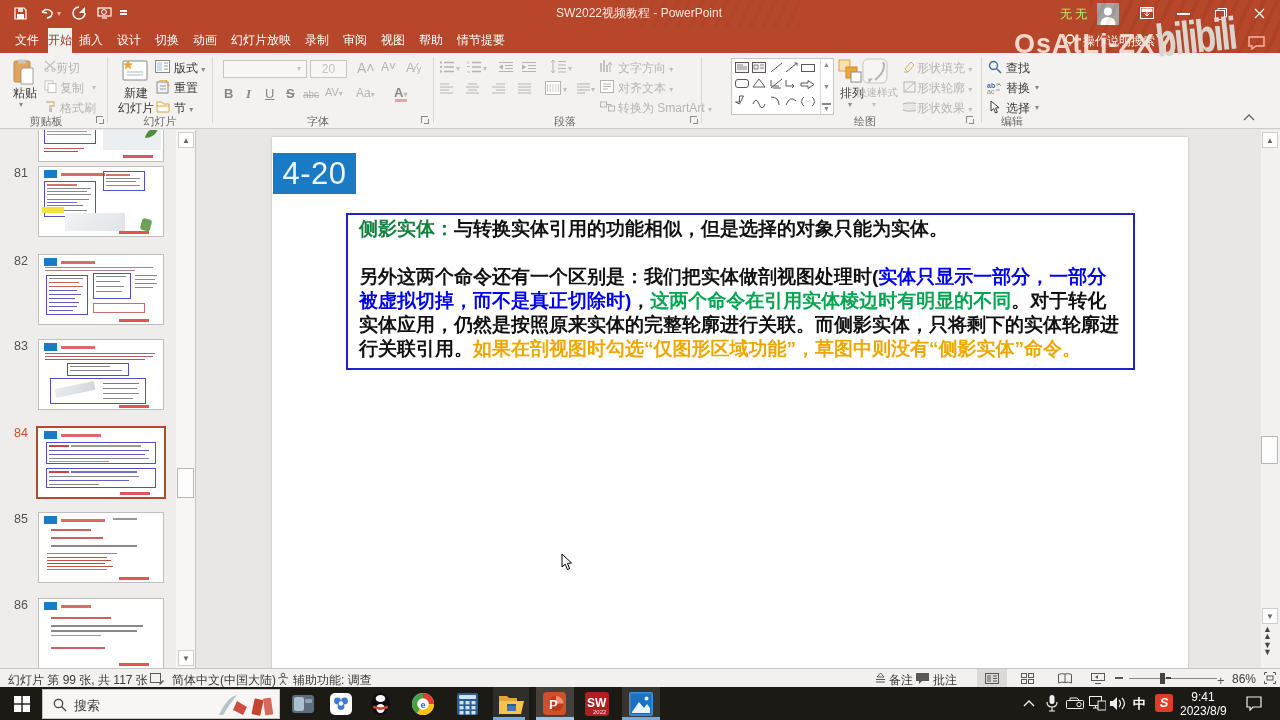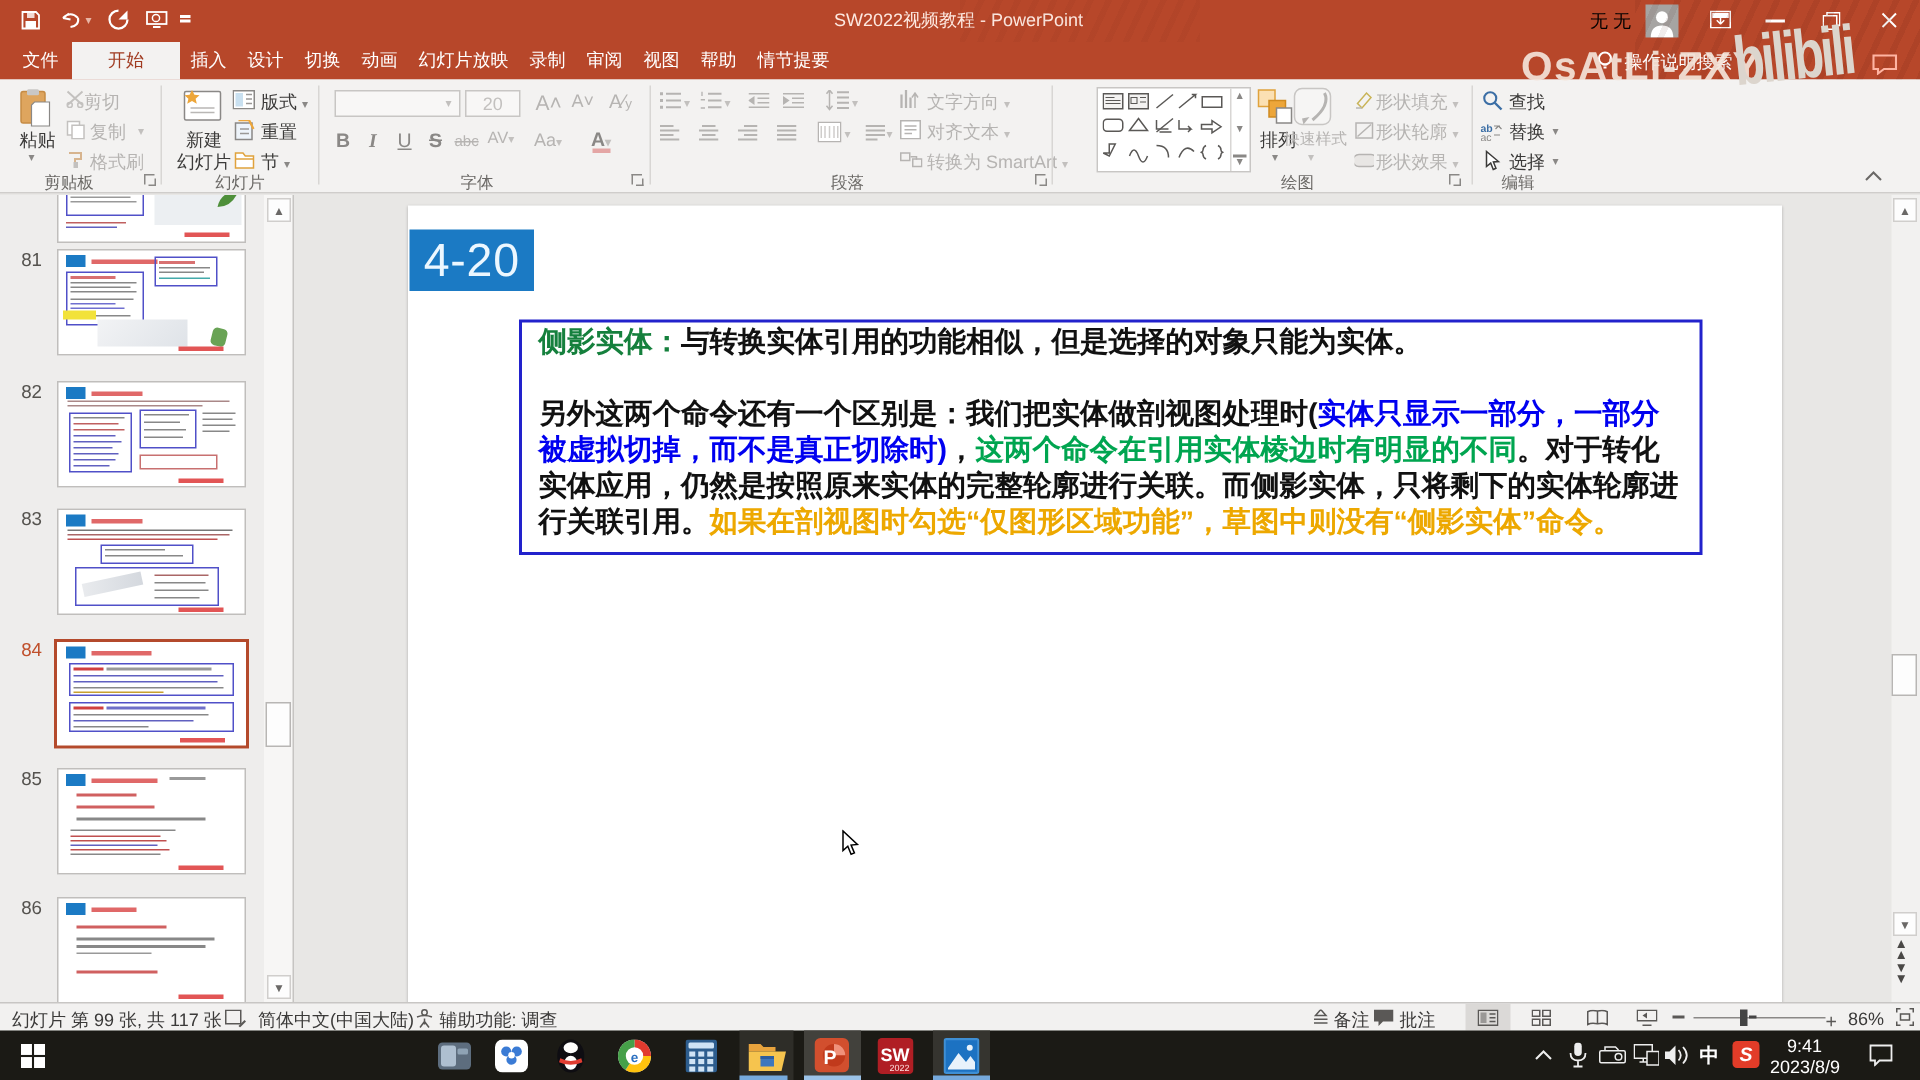--- a/index.html
+++ b/index.html
@@ -62,21 +62,21 @@
       <path d="M7 1 A 6 6 0 1 0 13 7" fill="none" stroke="#fff" stroke-width="1.5"></path>
       <path d="M13 1 v6 h-6z" fill="#fff"></path>
     </svg>
   <svg class="abs" style="left:97px;top:6px" width="15" height="14" viewBox="0 0 15 14">
       <rect x="1" y="2" width="13" height="8" fill="none" stroke="#fff" stroke-width="1.2"></rect>
       <path d="M5 12 h5" stroke="#fff" stroke-width="1.2"></path>
       <circle cx="7" cy="6" r="2.4" fill="none" stroke="#fff" stroke-width="1"></circle>
     </svg>
   <div class="abs" style="left:120px;top:10px;width:7px;height:1.5px;background:#fff;box-shadow:0 3px 0 #fff"></div>
   <div id="title-text">SW2022视频教程  -  PowerPoint</div>
-  <span class="abs" style="left:1060px;top:6px;color:#000000;font-size:12px">无 无</span>
+  <span class="abs" style="left:1060px;top:6px;color:#bef264;font-size:12px">无 无</span>
   <div class="abs" style="left:1097px;top:3px;width:22px;height:22px;background:#a6a4a2"></div>
   <svg class="abs" style="left:1097px;top:3px" width="22" height="22" viewBox="0 0 22 22">
       <circle cx="11" cy="8.5" r="4" fill="#fff"></circle>
       <path d="M3.5 22 Q3.5 14 11 14 Q18.5 14 18.5 22z" fill="#fff"></path>
     </svg>
   <svg class="abs" style="left:1140px;top:7px" width="14" height="12" viewBox="0 0 14 12">
       <rect x="0.5" y="0.5" width="13" height="11" fill="none" stroke="#fff"></rect>
       <rect x="1.5" y="1.5" width="11" height="3.5" fill="#fff"></rect>
       <path d="M7 9 l2.5-2.5 M7 9 l-2.5-2.5 M7 9 v-4" stroke="#fff" stroke-width="1"></path>
     </svg>
@@ -86,21 +86,21 @@
       <path d="M3 2.5 V0.5 h8.5 V9 h-2" fill="none" stroke="#fff"></path>
     </svg>
   <svg class="abs" style="left:1254px;top:8px" width="11" height="11" viewBox="0 0 11 11">
       <path d="M1 1 L10 10 M10 1 L1 10" stroke="#fff" stroke-width="1.3"></path>
     </svg>
 </div>
 
 <div id="tabsrow">
   <div style="position:absolute;left:0;top:0;display:flex">
     <div class="tab" style="padding:0 9px;margin-left:6px">文件</div>
-    <div class="tab" id="tab-home" style="padding:0 24px">开始</div>
+    <div class="tab" id="tab-home" style="padding:0 0">开始</div>
     <div class="tab" style="padding:0 7px">插入</div>
     <div class="tab" style="padding:0 7px">设计</div>
     <div class="tab" style="padding:0 7px">切换</div>
     <div class="tab" style="padding:0 7px">动画</div>
     <div class="tab" style="padding:0 7px">幻灯片放映</div>
     <div class="tab" style="padding:0 7px">录制</div>
     <div class="tab" style="padding:0 7px">审阅</div>
     <div class="tab" style="padding:0 7px">视图</div>
     <div class="tab" style="padding:0 7px">帮助</div>
     <div class="tab" style="padding:0 7px">情节提要</div>
@@ -564,20 +564,33 @@
     </svg>
 </div>
 
 <div id="taskbar">
   <svg class="abs" style="left:14px;top:9px" width="16" height="16" viewBox="0 0 16 16">
       <rect x="0" y="0" width="7.3" height="7.3" fill="#fff"></rect>
       <rect x="8.7" y="0" width="7.3" height="7.3" fill="#fff"></rect>
       <rect x="0" y="8.7" width="7.3" height="7.3" fill="#fff"></rect>
       <rect x="8.7" y="8.7" width="7.3" height="7.3" fill="#fff"></rect>
     </svg>
+  <div class="abs" style="left:42px;top:2px;width:238px;height:30px;background:#f7f6f5;border:1px solid #c8c6c4">
+    <svg class="abs" style="left:10px;top:8px" width="14" height="14" viewBox="0 0 14 14">
+        <circle cx="5.5" cy="5.5" r="4.2" fill="none" stroke="#444" stroke-width="1.3"></circle>
+        <path d="M8.8 8.8 L13 13" stroke="#444" stroke-width="1.3"></path>
+      </svg>
+    <span class="abs" style="left:31px;top:7px;font-size:13px;color:#3a3a3a">搜索</span>
+    <svg class="abs" style="left:168px;top:3px" width="66" height="25" viewBox="0 0 66 25">
+      <path d="M8 22 Q16 4 26 2 Q18 12 12 22z" fill="#b8c4cc"></path>
+      <path d="M26 8 l10 6 -4 8 -10-5z" fill="#c94f42"></path>
+      <rect x="42" y="6" width="9" height="16" rx="1" fill="#c2452f" transform="rotate(12 46 14)"></rect>
+      <rect x="53" y="5" width="8" height="17" rx="1" fill="#d8695a" transform="rotate(-8 57 13)"></rect>
+    </svg>
+  </div>
   <svg class="abs" style="left:292px;top:6px" width="22" height="22" viewBox="0 0 22 22">
       <rect x="0" y="2" width="22" height="18" rx="3" fill="#5d6d7e"></rect>
       <rect x="2" y="4" width="10" height="14" rx="2" fill="#aebfd0"></rect>
       <rect x="13" y="6" width="7" height="4" rx="1" fill="#8fa3b5"></rect>
     </svg>
   <svg class="abs" style="left:330px;top:6px" width="22" height="22" viewBox="0 0 22 22">
       <rect x="0" y="0" width="22" height="22" rx="5" fill="#fff"></rect>
       <circle cx="7.5" cy="8" r="3.4" fill="#3a7bd5"></circle>
       <circle cx="14.5" cy="8" r="3.4" fill="#3a7bd5"></circle>
       <circle cx="11" cy="13.5" r="3.4" fill="#3a7bd5"></circle>

